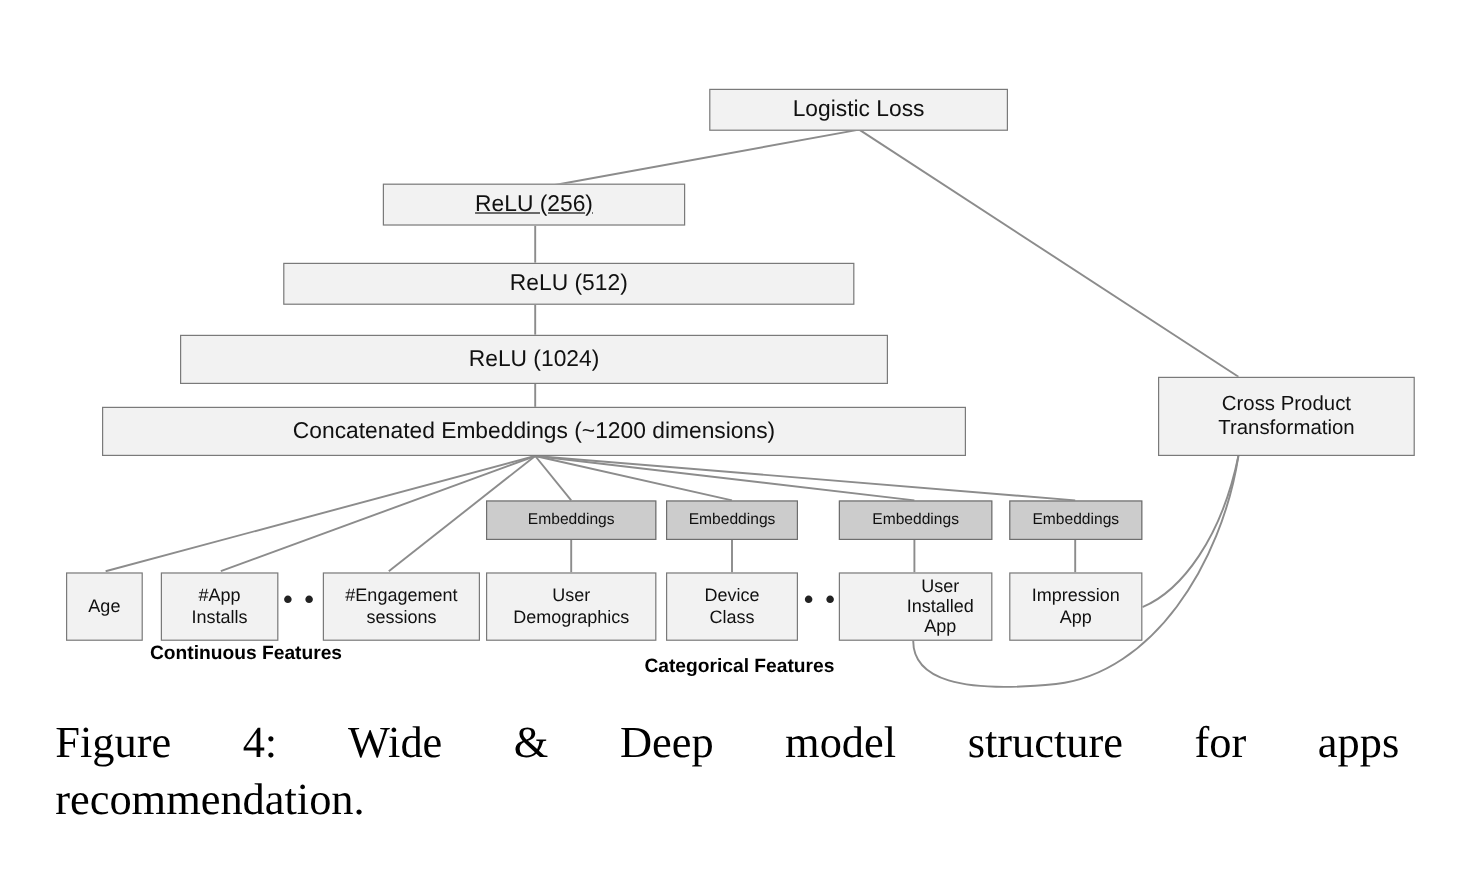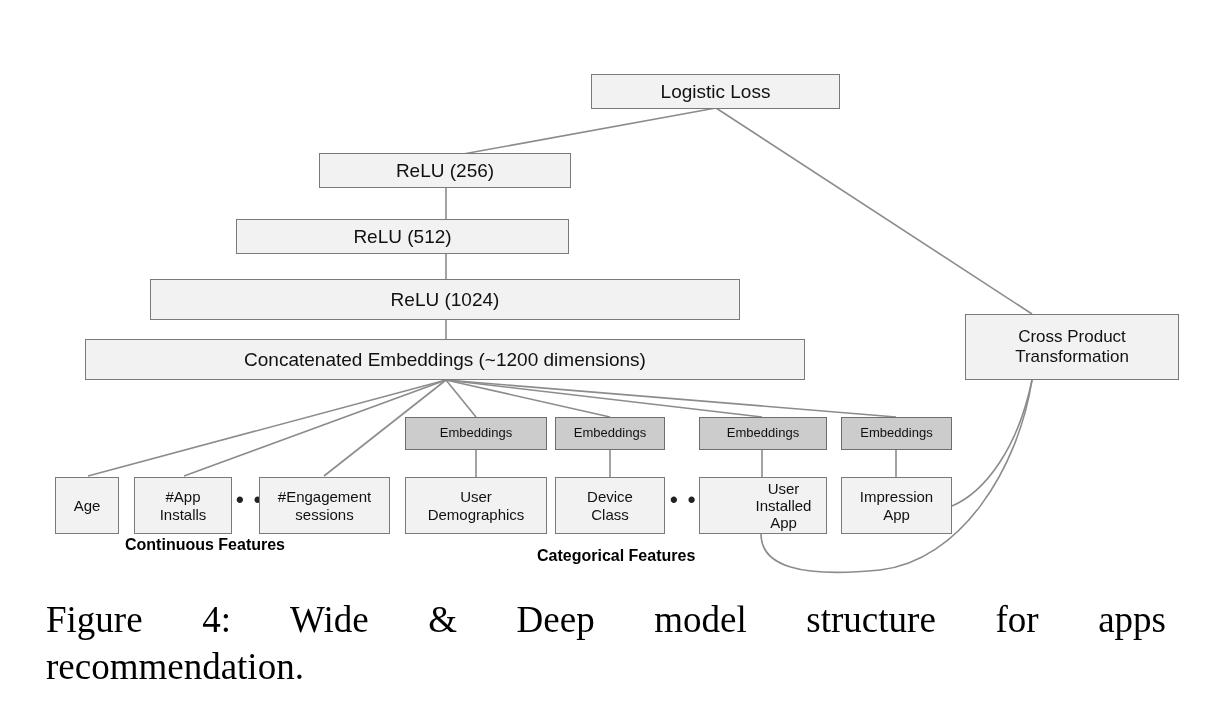--- a/index.html
+++ b/index.html
@@ -124,25 +124,25 @@
         <path d="M 761 534 C 761 566, 800 578, 880 570 C 960 561, 1018 470, 1032 380"></path>
 
         <path d="M 952 506 C 985 492, 1018 448, 1032 380"></path>
       </g>
     </svg>
 
     <div class="node big" style="left:591px; top:74px; width:249px; height:35px;">
       <span>Logistic Loss</span>
     </div>
 
-    <div class="node big" style="left:319px; top:153px; width:252px; height:35px;">
+    <div class="node big" style="left:319px; top:153px; width:252px; height:35px;text-decoration:underline;">
       <span>ReLU (256)</span>
     </div>
 
-    <div class="node big" style="left:236px; top:219px; width:333px; height:35px;text-align:center;">
+    <div class="node big" style="left:236px; top:219px; width:476px; height:35px;text-align:center;">
       <span>ReLU (512)</span>
     </div>
 
     <div class="node big" style="left:150px; top:279px; width:590px; height:41px;">
       <span>ReLU (1024)</span>
     </div>
 
     <div class="node big" style="left:85px; top:339px; width:720px; height:41px;justify-content:center;">
       <span>Concatenated Embeddings (~1200 dimensions)</span>
     </div>
@@ -166,21 +166,21 @@
     </div>
 
     <div class="node leaf" style="left:55px; top:477px; width:64px; height:57px;">
       <span>Age</span>
     </div>
     <div class="node leaf" style="left:134px; top:477px; width:98px; height:57px;">
       <span>#App
 Installs</span>
     </div>
     <div class="ellipsis" style="left:236px; top:489px;">• • •</div>
-    <div class="node leaf" style="left:259px; top:477px; width:131px; height:57px;">
+    <div class="node leaf" style="left:269px; top:477px; width:131px; height:57px;">
       <span>#Engagement
 sessions</span>
     </div>
 
     <div class="node leaf" style="left:405px; top:477px; width:142px; height:57px;">
       <span>User
 Demographics</span>
     </div>
     <div class="node leaf" style="left:555px; top:477px; width:110px; height:57px;">
       <span>Device

